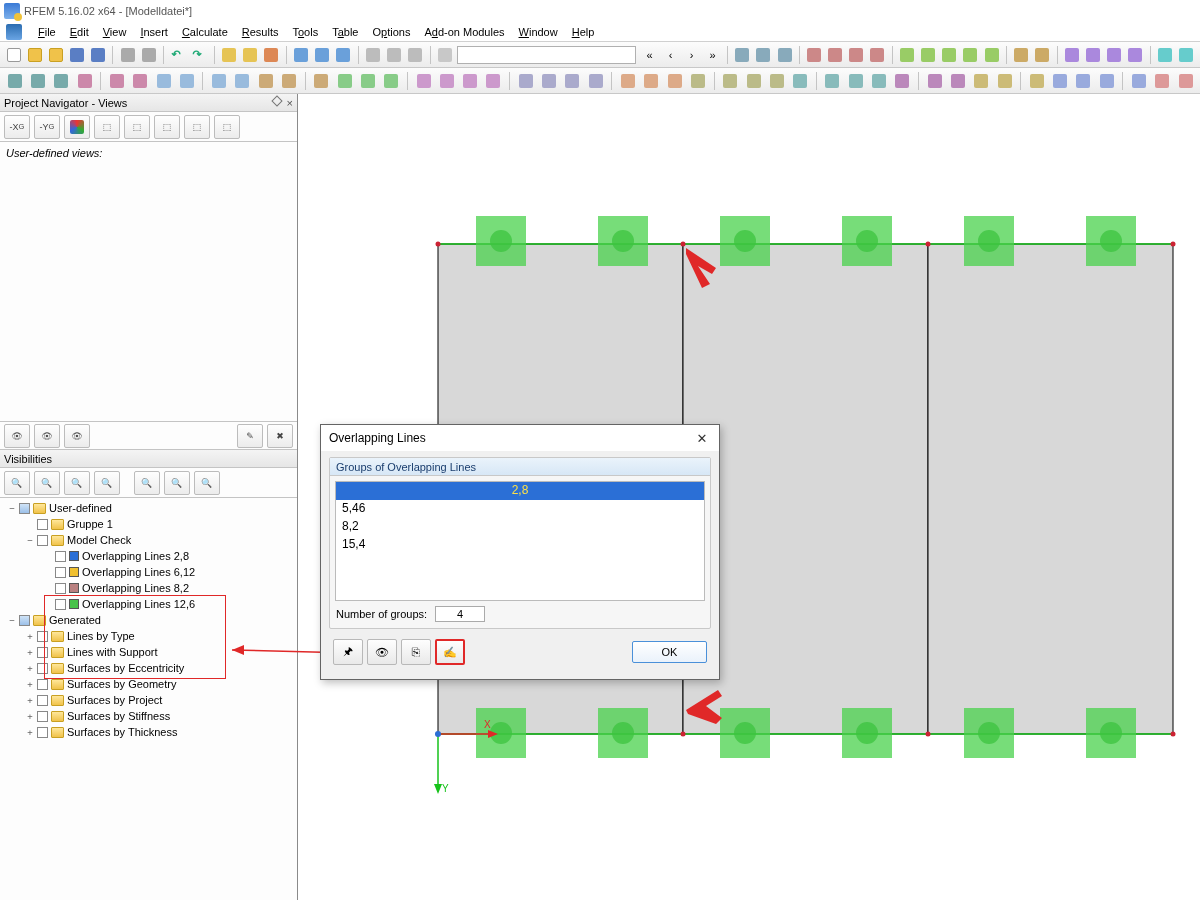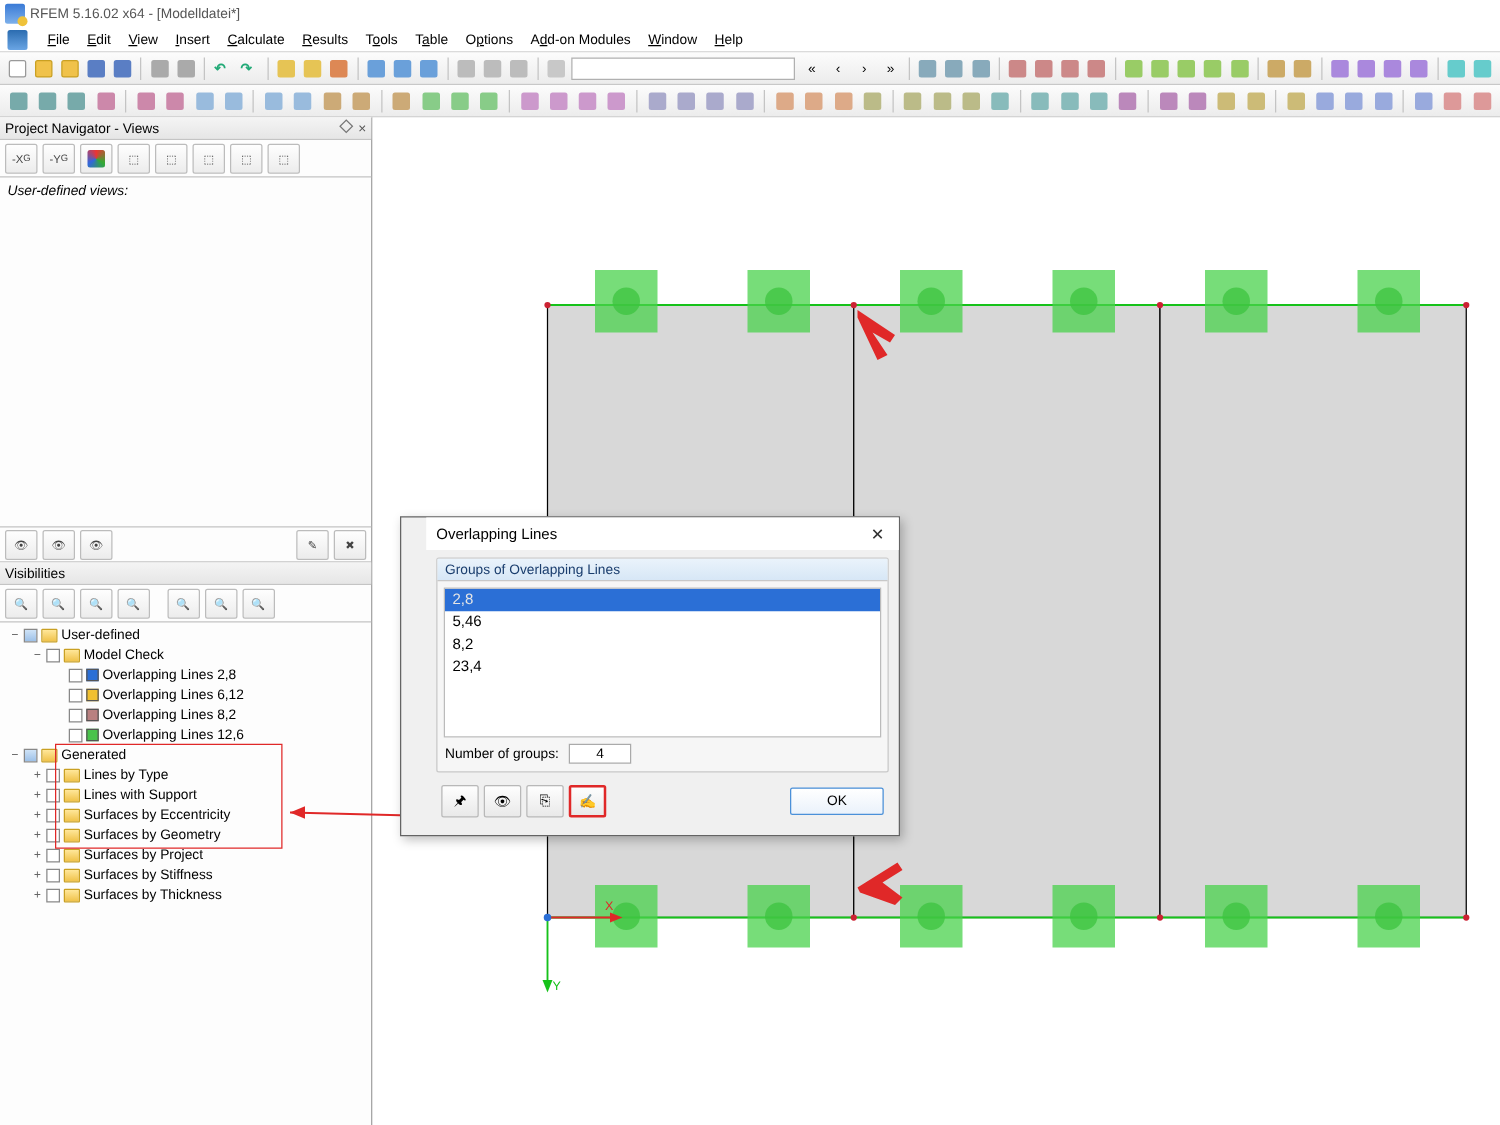--- a/index.html
+++ b/index.html
@@ -46,29 +46,29 @@
   .tree .chk.tri{background:linear-gradient(#cfe3f7,#9cc0e8);}
   .tree .fld{width:13px;height:11px;background:linear-gradient(#ffe79a,#f0c24a);border:1px solid #c9a022;border-radius:1px;}
   .tree .swatch{width:10px;height:10px;border:1px solid #555;}
   .lvl1{padding-left:4px;}
   .lvl2{padding-left:22px;}
   .lvl3{padding-left:40px;}
   
   .viewport{flex:1;position:relative;background:#fff;}
   .viewport svg{position:absolute;inset:0;}
   
-  .dialog{position:absolute;left:320px;top:413px;width:400px;background:#f0f0f0;border:1px solid #646464;box-shadow:2px 3px 8px rgba(0,0,0,.25);padding-left:20px;}
+  .dialog{position:absolute;left:320px;top:424px;width:400px;background:#f0f0f0;border:1px solid #646464;box-shadow:2px 3px 8px rgba(0,0,0,.25);}
   .dlg-title{height:26px;background:#fff;display:flex;align-items:center;justify-content:space-between;padding:0 8px;font-size:12px;}
   .dlg-close{width:18px;height:18px;display:flex;align-items:center;justify-content:center;font-size:13px;color:#333;}
   .dlg-body{padding:6px 8px 8px;}
   .group{border:1px solid #c8c8c8;border-radius:2px;background:#f6f6f6;margin-bottom:6px;}
   .group-h{height:18px;background:linear-gradient(#eaf3fb,#d7e7f6);border-bottom:1px solid #c8c8c8;padding:0 6px;display:flex;align-items:center;color:#1a3d6d;font-size:11px;}
   .listbox{height:120px;background:#fff;border:1px solid #bbb;margin:5px;overflow-y:scroll;font-size:12px;}
   .listbox .li{height:18px;padding:1px 6px;}
-  .listbox .li.sel{background:#2b6fd6;color:#e5e5e5;}
+  .listbox .li.sel{background:#2b6fd6;color:#fde047;text-align:center;}
   .numrow{display:flex;align-items:center;gap:8px;padding:0 6px 6px;}
   .numrow input{width:50px;height:16px;border:1px solid #aaa;text-align:center;font-size:11px;}
   .dlg-foot{display:flex;align-items:center;justify-content:space-between;padding:4px 4px 6px;}
   .dlg-icons{display:flex;gap:4px;}
   .dlg-icons .dib{width:30px;height:26px;border:1px solid #b8b8b8;background:linear-gradient(#fefefe,#e9e9e9);display:flex;align-items:center;justify-content:center;border-radius:2px;}
   .dlg-icons .dib.hi{border:2px solid #e02828;}
   .ok{width:75px;height:22px;border:1px solid #4a90d9;background:linear-gradient(#fff,#eaf2fb);border-radius:2px;font-size:11px;}
   
   .hlbox{position:absolute;border:1px solid #e02828;pointer-events:none;}
 </style>
@@ -432,20 +432,26 @@
       <div class="vbtn">🔍</div>
       <div class="vbtn">🔍</div>
       <div class="vbtn">🔍</div>
     </div>
     <div class="tree" style="position:relative">
       <div class="row lvl1">
           <span class="tbox">−</span>
           <span class="chk tri"></span>
           <span class="fld"></span>
           <span>User-defined</span>
+        </div>
+      <div class="row lvl2">
+          <span class="tbox"></span>
+          <span class="chk"></span>
+          <span class="fld"></span>
+          <span>Gruppe 1</span>
         </div>
       <div class="row lvl2">
           <span class="tbox">−</span>
           <span class="chk"></span>
           <span class="fld"></span>
           <span>Model Check</span>
         </div>
       <div class="row lvl3">
           <span class="tbox"></span>
           <span class="chk"></span>
@@ -599,21 +605,21 @@
     <span>Overlapping Lines</span>
     <span class="dlg-close">✕</span>
   </div>
   <div class="dlg-body">
     <div class="group">
       <div class="group-h">Groups of Overlapping Lines</div>
       <div class="listbox">
         <div class="li sel">2,8</div>
         <div class="li">5,46</div>
         <div class="li">8,2</div>
-        <div class="li">23,4</div>
+        <div class="li">15,4</div>
       </div>
       <div class="numrow">
         <span>Number of groups:</span>
         <input readonly="" value="4" style="">
       </div>
     </div>
     <div class="dlg-foot">
       <div class="dlg-icons">
         <div class="dib">🖈</div>
         <div class="dib">👁</div>

